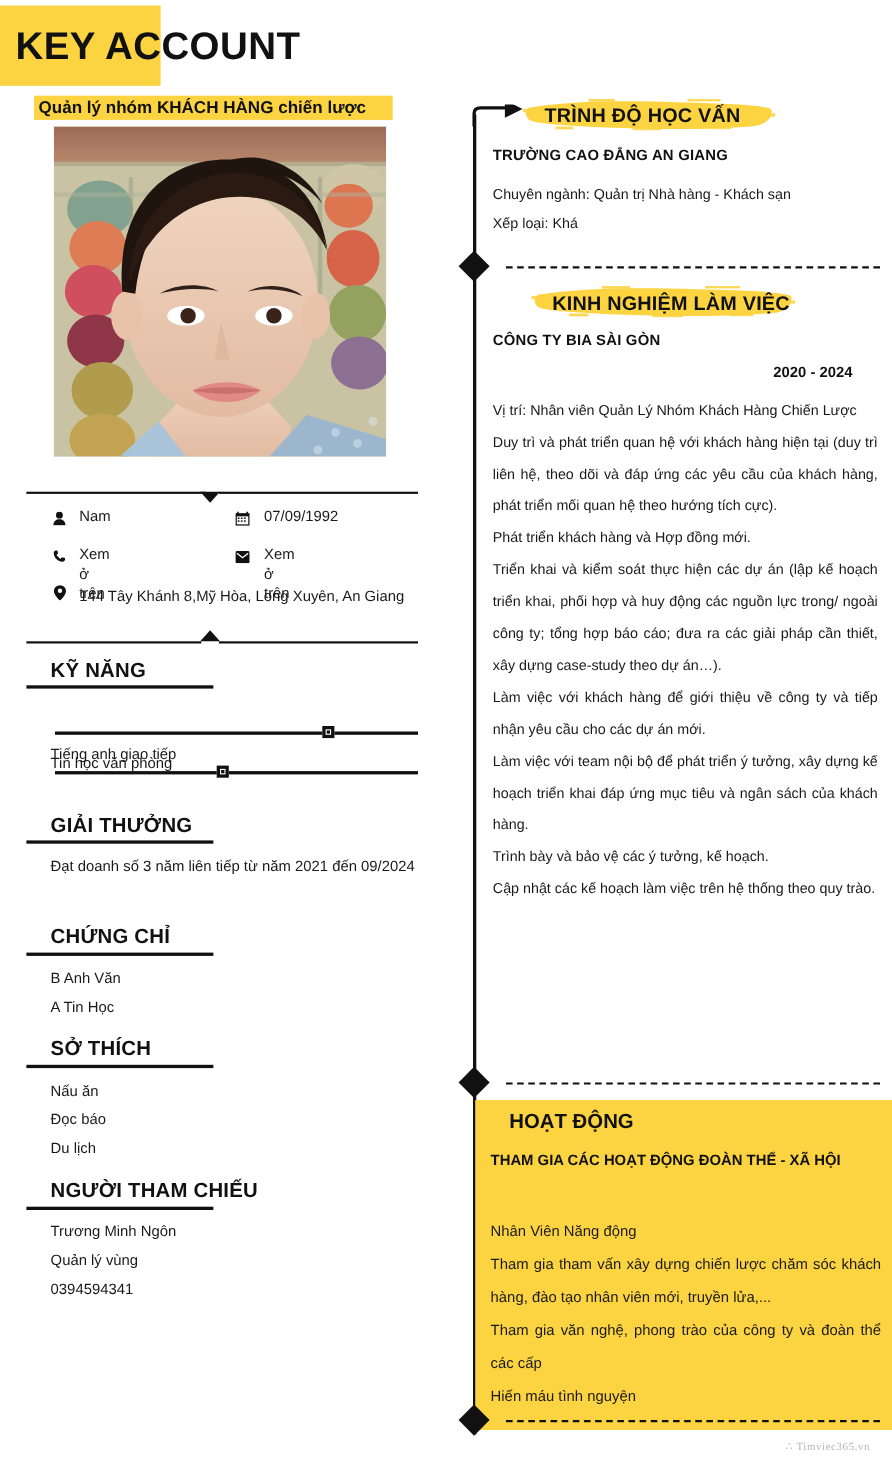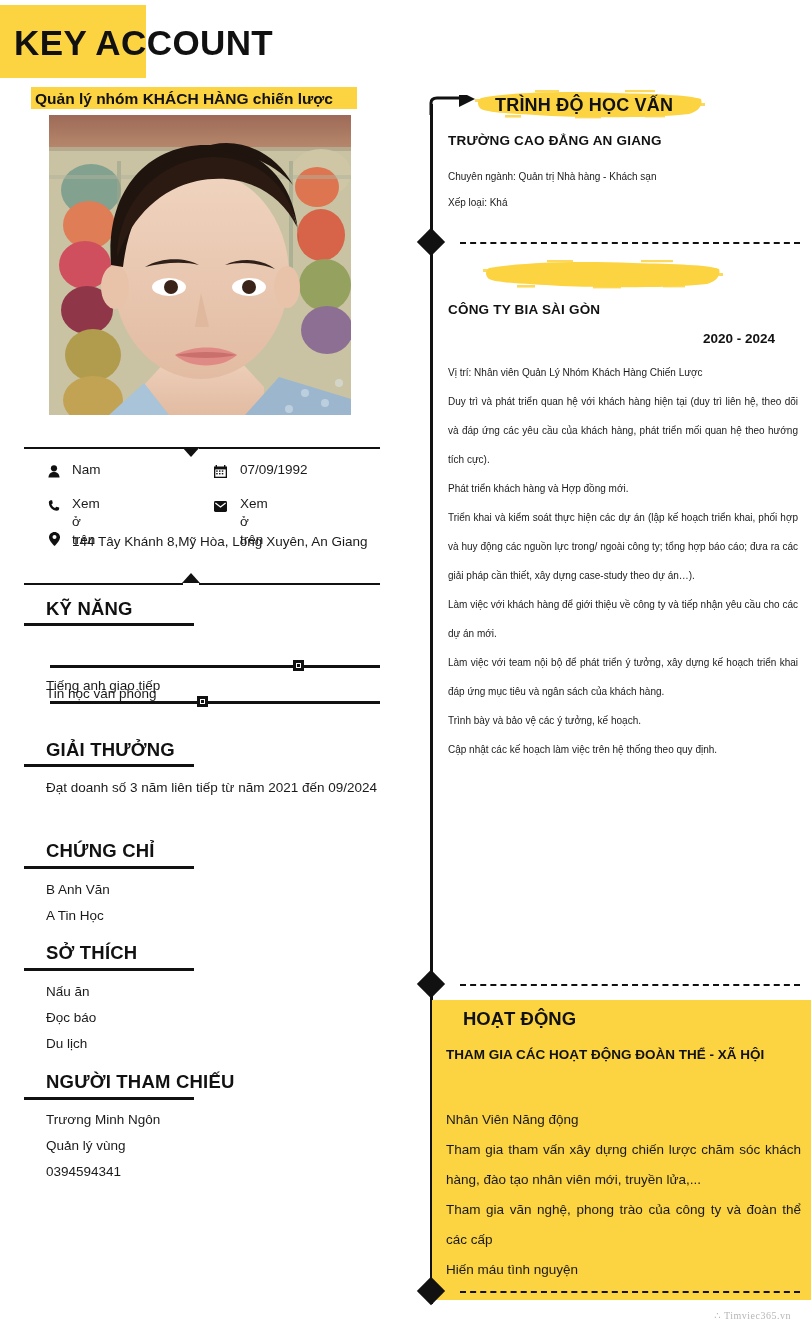--- a/index.html
+++ b/index.html
@@ -241,21 +241,21 @@
     letter-spacing: 0.2px;
   }
   .rdate {
     position: absolute;
     font-size: 13.5px;
     font-weight: bold;
     color: #111111;
   }
   .rbody {
     position: absolute;
-    font-size: 10px;
+    font-size: 13px;
     color: #1a1a1a;
     line-height: 29px;
     text-align: justify;
   }
 
   
   .act-panel {
     position: absolute;
     left: 17px;
     top: 1000px;
@@ -534,31 +534,32 @@
           <rect x="0" y="10" width="8" height="3"></rect>
             <rect x="232" y="14" width="8" height="3"></rect>
           <rect x="34" y="26" width="18" height="2.6"></rect>
             <rect x="110" y="27" width="28" height="2.4"></rect>
           <rect x="180" y="26" width="22" height="2.4"></rect>
             <rect x="64" y="1" width="26" height="2.4"></rect>
           <rect x="158" y="1" width="32" height="2.2"></rect>
         </g>
       </svg>
     </div>
+    <div class="brush-label" style="left:87px; top:266px;">KINH NGHIỆM LÀM VIỆC</div>
     <div class="rsub" style="left:33px; top:302px;">CÔNG TY BIA SÀI GÒN</div>
     <div class="rdate" style="left:288px; top:331px;">2020 - 2024</div>
     <div class="rbody" id="exp-desc" style="left:33px; top:358px; width:350px;">
         <div>Vị trí: Nhân viên Quản Lý Nhóm Khách Hàng Chiến Lược</div>
         <div>Duy trì và phát triển quan hệ với khách hàng hiện tại (duy trì liên hệ, theo dõi và đáp ứng các yêu cầu của khách hàng, phát triển mối quan hệ theo hướng tích cực).</div>
         <div>Phát triển khách hàng và Hợp đồng mới.</div>
         <div>Triển khai và kiểm soát thực hiện các dự án (lập kế hoạch triển khai, phối hợp và huy động các nguồn lực trong/ ngoài công ty; tổng hợp báo cáo; đưa ra các giải pháp cần thiết, xây dựng case-study theo dự án…).</div>
         <div>Làm việc với khách hàng để giới thiệu về công ty và tiếp nhận yêu cầu cho các dự án mới.</div>
         <div>Làm việc với team nội bộ để phát triển ý tưởng, xây dựng kế hoạch triển khai đáp ứng mục tiêu và ngân sách của khách hàng.</div>
         <div>Trình bày và bảo vệ các ý tưởng, kế hoạch.</div>
-        <div>Cập nhật các kế hoạch làm việc trên hệ thống theo quy định.</div>
+        <div>Cập nhật các kế hoạch làm việc trên hệ thống theo quy trào.</div>
       </div>
 
     <div class="diamond" style="top:974px;"></div>
     <div class="dash-line" style="top:984px;"></div>
 
     <div class="act-panel"></div>
     <div class="act-title">HOẠT ĐỘNG</div>
     <div class="act-sub">THAM GIA CÁC HOẠT ĐỘNG ĐOÀN THỂ - XÃ HỘI</div>
     <div class="act-body" id="act-desc">
         <div>Nhân Viên Năng động</div>

